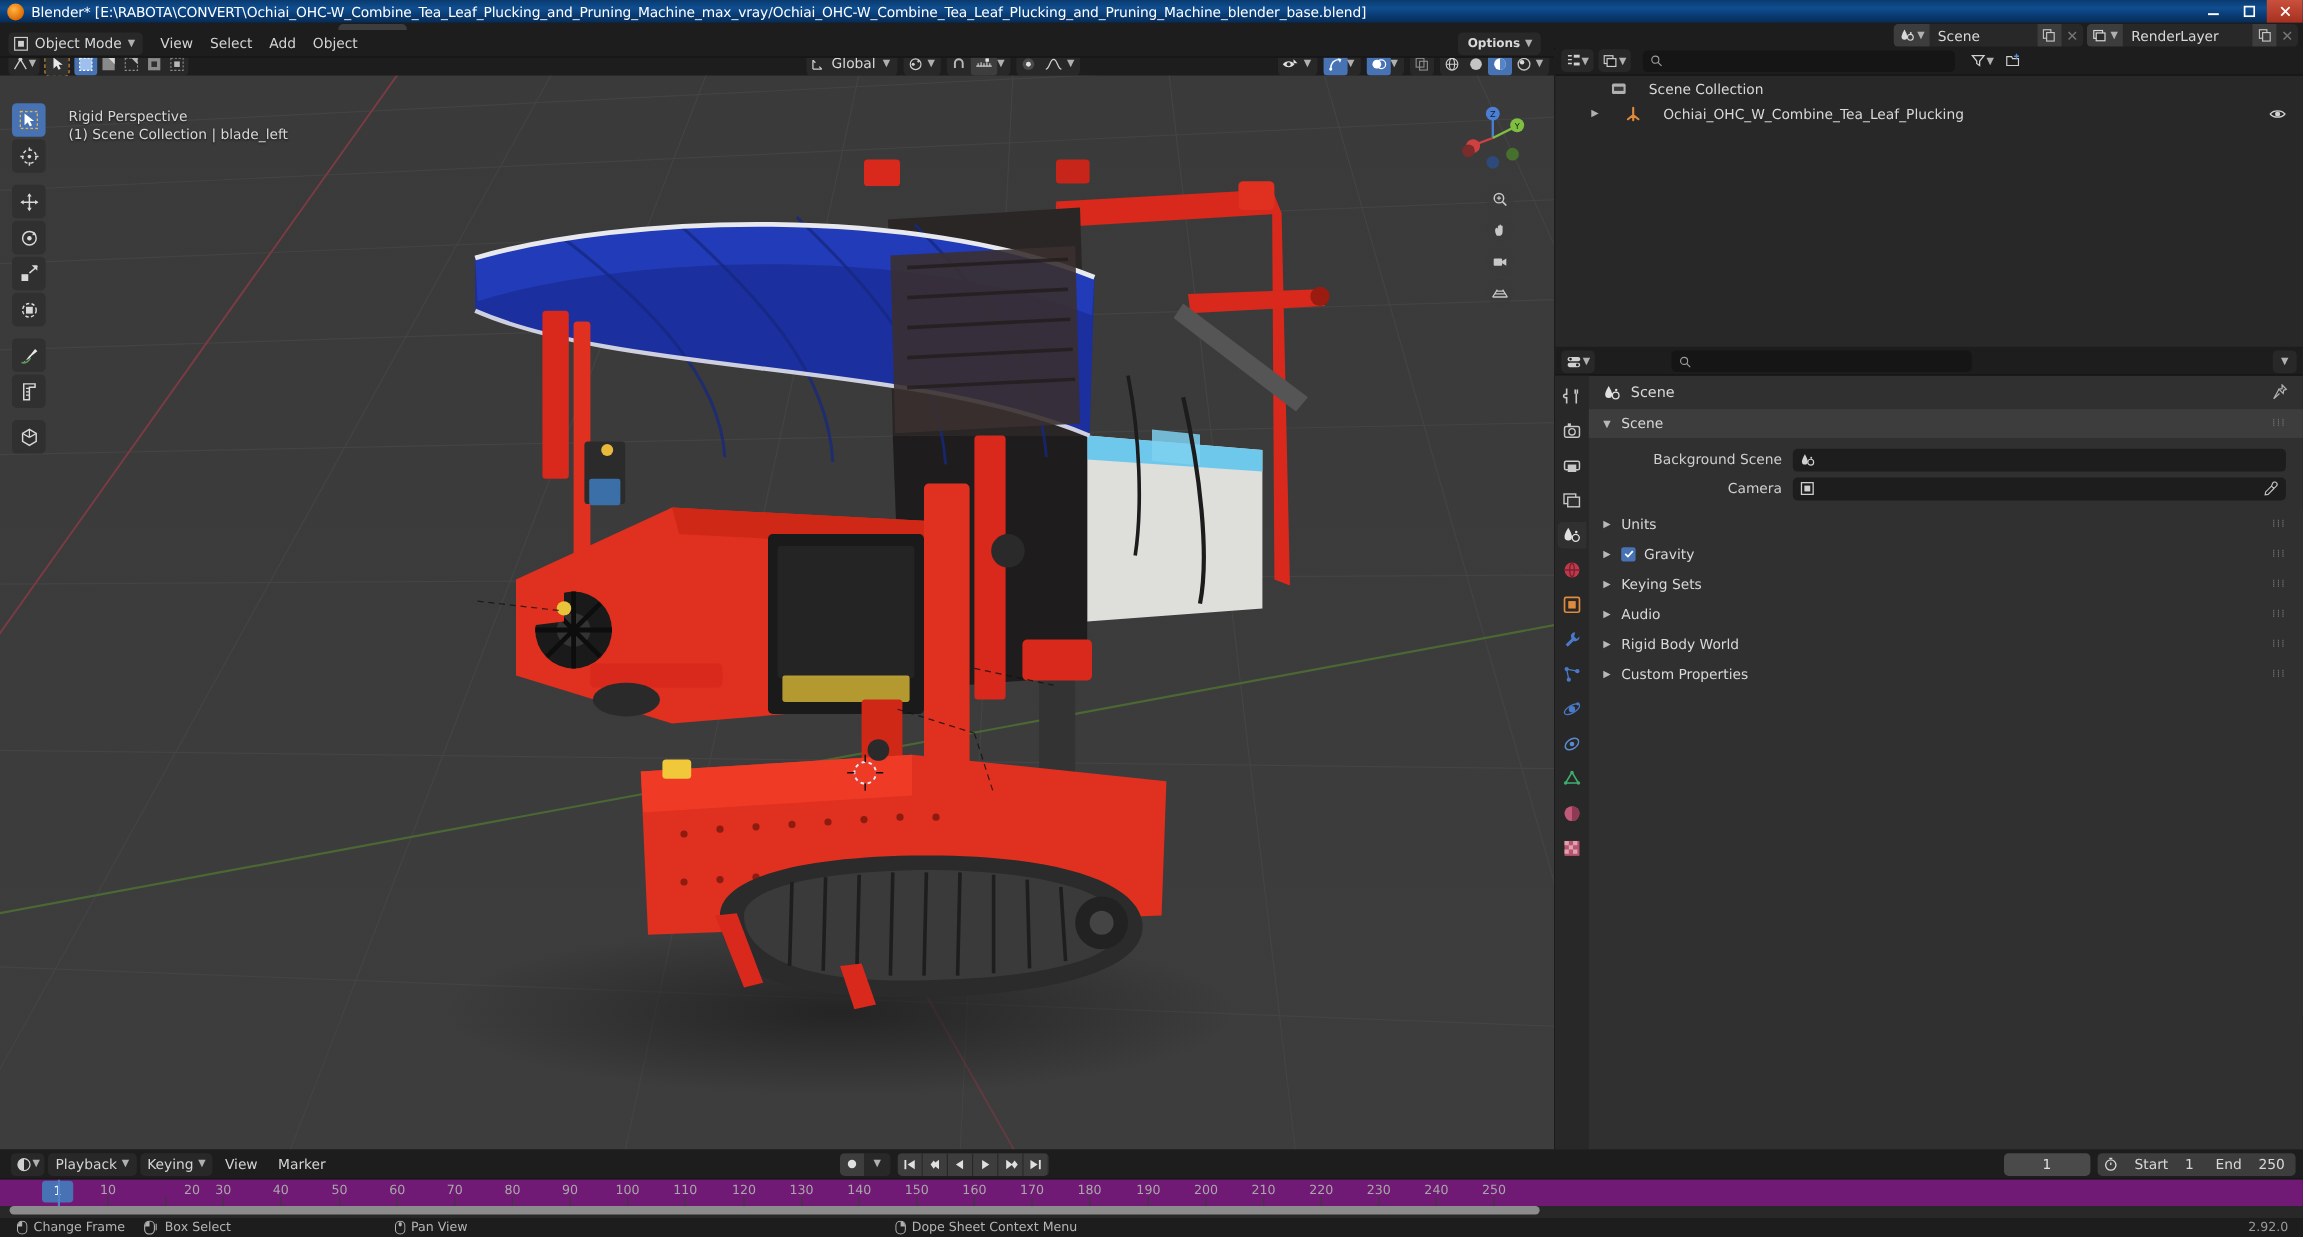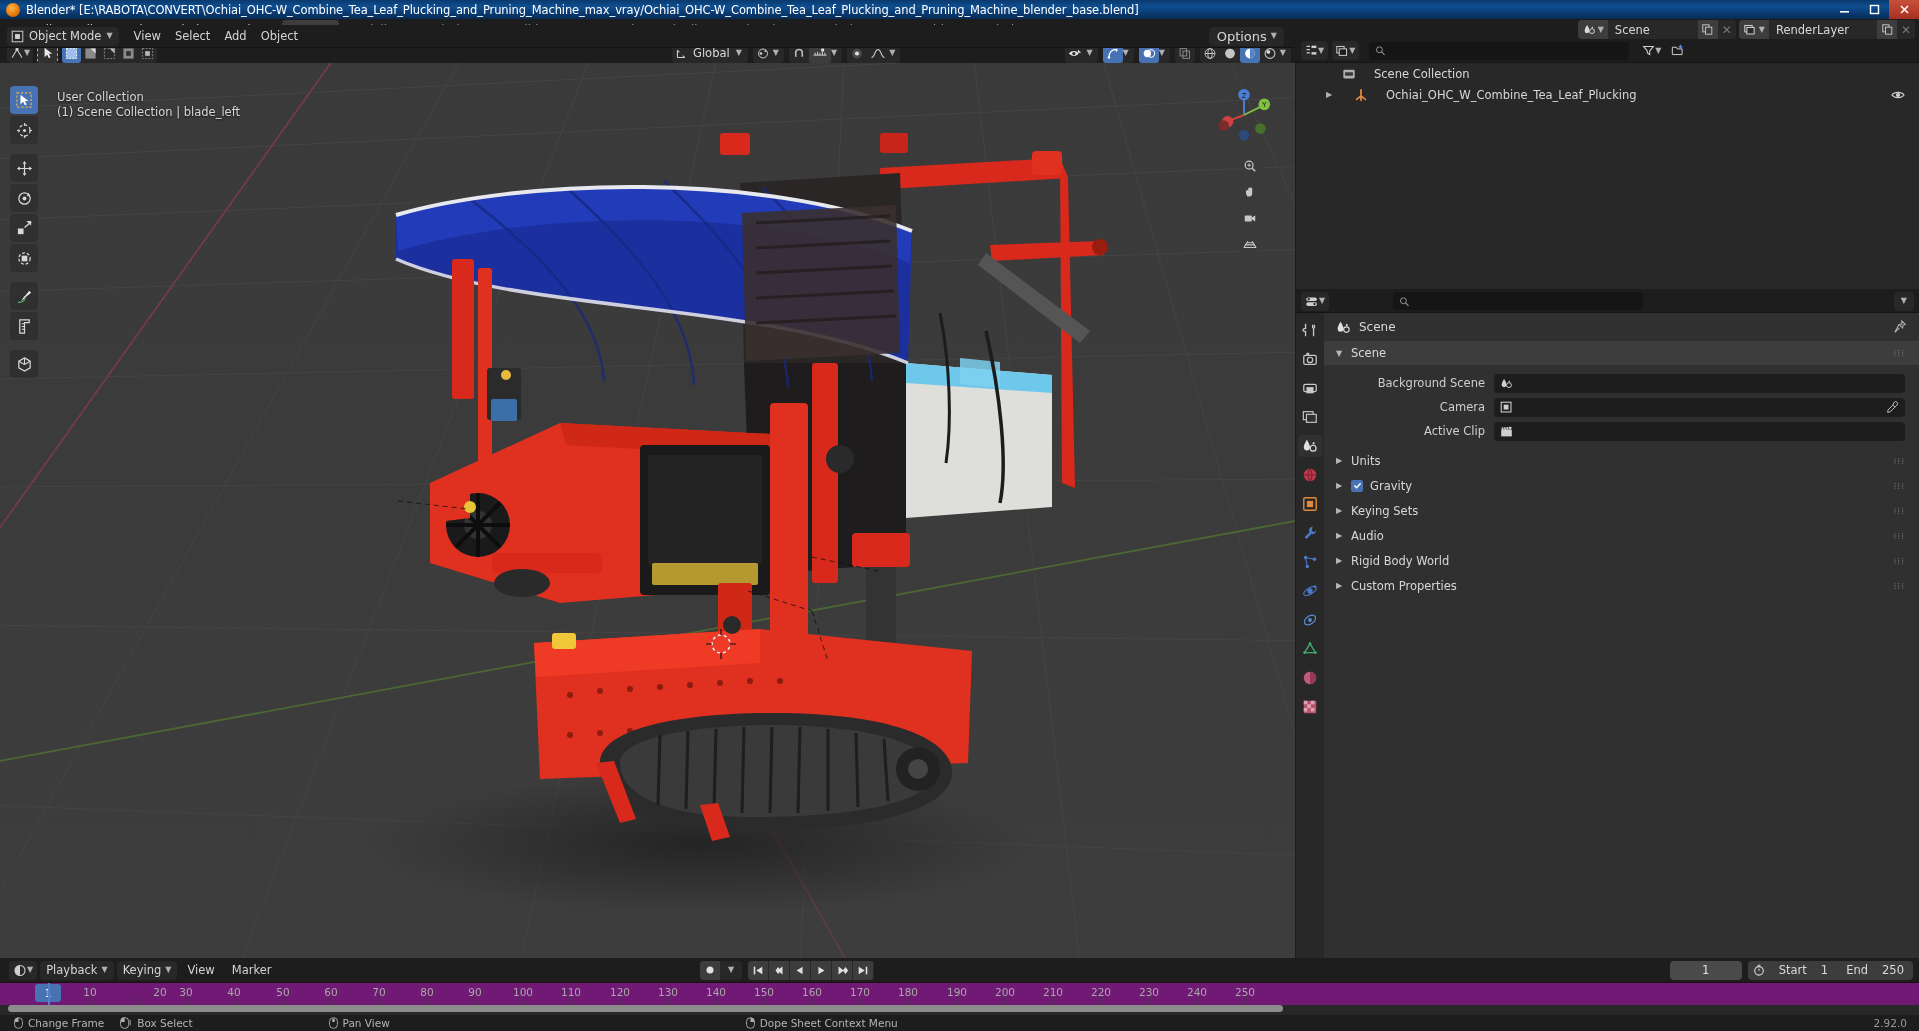--- a/index.html
+++ b/index.html
@@ -454,21 +454,21 @@
     </svg>
     <span class="lbl">Object Mode</span>
     <span class="caret">▼</span>
   </div>
   <div style="width:8px;"></div>
   <div class="vp-menu">View</div>
   <div class="vp-menu">Select</div>
   <div class="vp-menu">Add</div>
   <div class="vp-menu">Object</div>
   <div style="position:absolute; right:6px;" class="hdr-grp">
-    <span style="color:#d8d8d8;font-size:13px;padding:0 4px 0 8px;">Options</span>
+    <span style="color:#d8d8d8;font-size:10px;padding:0 4px 0 8px;font-weight:bold;">Options</span>
     <span class="caret" style="padding-right:7px;">▼</span>
   </div>
 </div>
 
 <div class="viewport">
   <svg class="vp-grid" width="1295" height="895">
     <defs>
       <linearGradient id="floorgrad" x1="0" y1="0" x2="0" y2="1">
         <stop offset="0%" stop-color="#3a3a3a"></stop>
           <stop offset="100%" stop-color="#3d3d3d"></stop>
@@ -625,21 +625,21 @@
     </g>
 
     <g>
       <circle cx="721" cy="581" r="9" fill="none" stroke="#d44" stroke-width="1.6" stroke-dasharray="3 3"></circle>
       <circle cx="721" cy="581" r="9" fill="none" stroke="#eee" stroke-width="1.6" stroke-dasharray="3 3" stroke-dashoffset="3"></circle>
       <path d="M721 566 L721 572 M721 590 L721 596 M706 581 L712 581 M730 581 L736 581" stroke="#111" stroke-width="1.2"></path>
     </g>
   </svg>
 
   <div class="vp-overlay-text">
-    <div>User Collection</div>
+    <div>Rigid Perspective</div>
     <div>(1) Scene Collection | blade_left</div>
   </div>
 
   <div class="vp-toolbar">
     <div class="tool-btn active">
       <svg width="16" height="16" viewBox="0 0 18 18">
         <rect x="1" y="1" width="16" height="16" fill="none" stroke="#e8b24a" stroke-width="1.3" stroke-dasharray="2.5 2"></rect>
         <path d="M5 3 L5 14 L8 11 L10 15 L12 14 L10 10 L14 10 Z" fill="#fff"></path>
       </svg>
     </div>
@@ -956,30 +956,20 @@
           <div class="prop-field">
             <svg width="13" height="13" viewBox="0 0 16 16">
               <rect x="1.5" y="1.5" width="12" height="12" fill="none" stroke="#d0d0d0" stroke-width="1.3"></rect>
               <rect x="4.5" y="4.5" width="6" height="6" fill="#d0d0d0"></rect>
             </svg>
             <span class="eyedrop">
               <svg width="13" height="13" viewBox="0 0 16 16">
                 <path d="M10 1.5 A2.2 2.2 0 0 1 13.5 5 L11 7.5 L8.5 5 Z M8.5 5 L2.5 11 L2 14 L5 13.5 L11 7.5" fill="none" stroke="#c0c0c0" stroke-width="1.2"></path>
               </svg>
             </span>
-          </div>
-        </div>
-        <div class="prop-row">
-          <div class="prop-label">Active Clip</div>
-          <div class="prop-field">
-            <svg width="13" height="13" viewBox="0 0 16 16">
-              <rect x="1.5" y="6" width="13" height="8" fill="#d0d0d0"></rect>
-              <path d="M2 3 L14 2 L14 5.5 L2 6.5Z" fill="#d0d0d0"></path>
-              <path d="M4 2.8 L5 5.8 M7 2.5 L8 5.5 M10 2.3 L11 5.3" stroke="#303030" stroke-width="1"></path>
-            </svg>
           </div>
         </div>
       </div>
 
       <div style="margin-top:6px;">
         <div class="sec-row">
           <span class="tri">▶</span>
           <span>Units</span>
           <span class="grip">⁞⁞⁞</span>
         </div>

